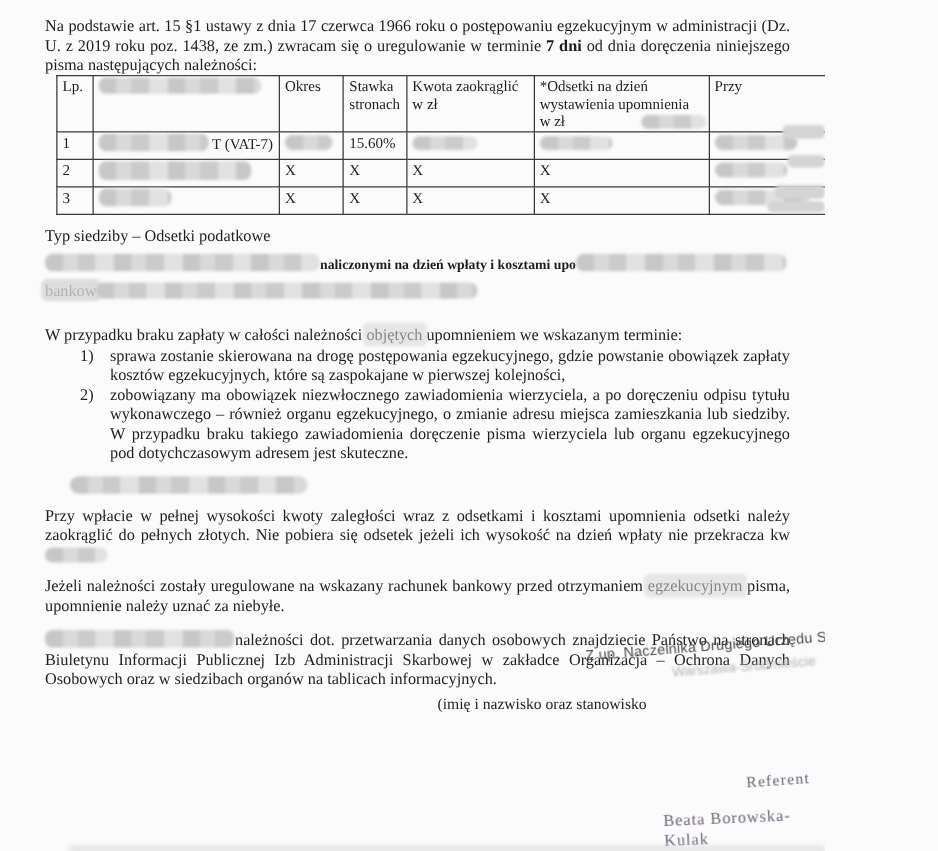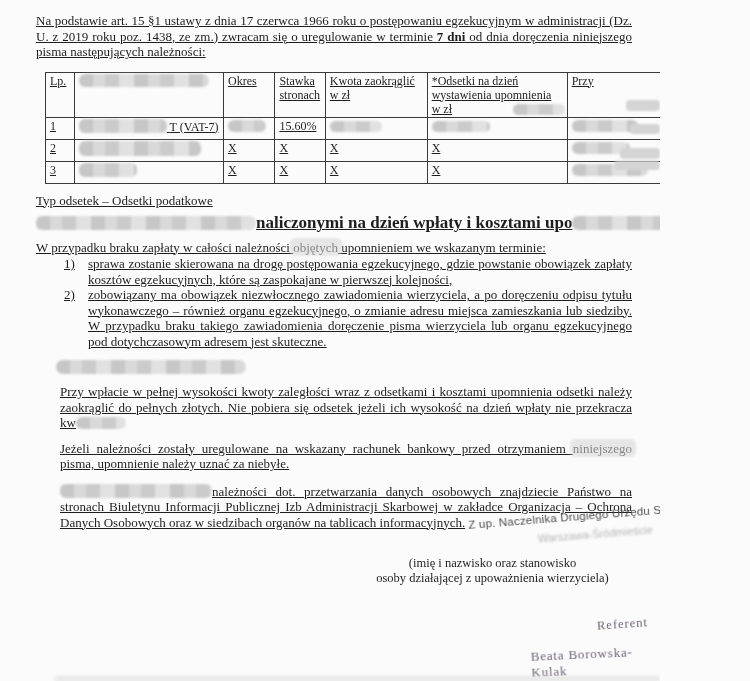--- a/index.html
+++ b/index.html
@@ -1,68 +1,68 @@
 <!DOCTYPE html>
 <html lang="pl"><head>
 <meta charset="utf-8">
 <style>
   html,body{margin:0;padding:0;}
   body{width:750px;height:681px;background:#fbfbfb;}
   .page{position:relative;width:660px;height:681px;overflow:hidden;
         font-family:"Liberation Serif","DejaVu Serif",serif;
-        color:#1e1e1e;font-size:13px;line-height:15.5px;text-decoration:underline;}
+        color:#1e1e1e;font-size:13px;line-height:15.5px;}
   .content{padding:13px 28px 0 36px;}
   p{margin:0;text-align:justify;}
 
   
   .redact{display:inline-block;height:13px;border-radius:6px;
           background:repeating-linear-gradient(90deg,#c7c7c7 0 14px,#d9d9d9 14px 26px,#cbcbcb 26px 40px,#e1e1e1 40px 55px);
           filter:blur(1.1px);vertical-align:-2px;}
   .redact.block{display:block;}
   .smudge{position:relative;display:inline-block;}
   .smudge::after{content:"";position:absolute;left:-3px;right:-4px;top:-2px;bottom:-1px;
           background:#d6d6d6;opacity:.8;border-radius:5px;filter:blur(1.3px);}
   .smudge.light::after{opacity:.55;}
 
   
-  table.claims{border-collapse:collapse;width:675px;margin:12px 0 0 9px;table-layout:fixed;}
+  table.claims{border-collapse:collapse;width:675px;margin:0 0 0 9px;table-layout:fixed;}
   table.claims th,table.claims td{border:1px solid #3a3a3a;font-weight:normal;
           font-size:12px;line-height:14px;padding:1px 4px;vertical-align:top;text-align:left;}
   table.claims th{height:30px;}
   table.claims td{height:19px;}
   .c-lp{width:28px;} .c-name{width:145px;} .c-okres{width:50px;}
   .c-stawka{width:49px;} .c-kwota{width:99px;} .c-odsetki{width:136px;} .c-suma{width:148px;}
   .t-center{text-align:center;} .t-right{text-align:right;padding-right:10px !important;}
   .hdr-odsetki{position:relative;}
   .hdr-odsetki .redact{position:absolute;right:2px;bottom:2px;width:52px;height:11px;}
 
   .footnote{font-size:11.5px;line-height:13.5px;margin-top:3px;text-align:justify;}
   .footnote sup{font-size:8px;}
 
   .typ{margin-top:9px;}
 
   .boldline{margin-top:7px;white-space:nowrap;}
-  .boldline b{font-size:17px;}
+  .boldline b{font-size:11px;}
   .bankline{margin-top:4px;}
 
   .listwrap{margin-top:1px;}
   .list-item{display:flex;margin-top:0;}
   .list-item .num{flex:0 0 24px;margin-left:28px;}
   .list-item .txt{flex:1;text-align:justify;}
 
   .lone-redact{margin:11px 0 0 20px;width:190px;height:14px;border-radius:7px;}
 
-  .para{margin-top:10px;margin-left:24px;}
+  .para{margin-top:10px;}
 
   
   .stamp-block{position:absolute;left:452px;top:508px;width:285px;text-align:center;
           transform:rotate(-4.5deg);font-family:"Liberation Sans","DejaVu Sans",sans-serif;}
   .stamp-l1{font-size:11.5px;color:#4e4e4e;letter-spacing:.2px;filter:blur(.3px);}
   .stamp-l2{font-size:11px;color:#b3b3b3;margin-top:3px;filter:blur(.8px);}
-  .caption-block{position:absolute;right:25px;top:556px;width:285px;text-align:center;
+  .caption-block{position:absolute;right:25px;top:556px;width:285px;text-align:left;
           font-size:12.5px;line-height:15px;}
   .referent{position:absolute;left:597px;top:617px;transform:rotate(-4deg);
           font-size:12.5px;letter-spacing:1px;color:#6e6478;filter:blur(.4px);}
   .name-stamp{position:absolute;left:531px;top:646px;transform:rotate(-2.5deg);
           font-size:13px;letter-spacing:.8px;color:#6e6478;filter:blur(.5px);}
   .sig-svg{position:absolute;left:638px;top:596px;}
 
   .edge-patch{position:absolute;border-radius:4px;filter:blur(1.3px);background:#d4d4d4;}
   .bottom-smudge{position:absolute;left:55px;right:0;bottom:0;height:4px;background:#dedede;filter:blur(2px);}
 </style>
@@ -118,56 +118,56 @@
         <td class="t-center">X</td>
         <td class="t-center">X</td>
         <td class="t-right">X</td>
         <td class="t-center">X</td>
         <td class="t-right"><span class="redact" style="width:76px;height:12px;"></span></td>
       </tr>
     </tbody>
       </table>
 
 
-    <p class="typ">Typ odsetek – Odsetki podatkowe</p>
+    <p class="typ">Typ siedziby – Odsetki podatkowe</p>
 
     <p class="boldline"><span class="redact" style="width:220px;height:14px;"></span><b>naliczonymi na dzień wpłaty i kosztami upo</b><span class="redact" style="width:168px;height:14px;"></span></p>
 
+    <p class="bankline"><span class="smudge">bankow</span><span class="redact" style="width:305px;height:13px;"></span></p>
 
-    <p style="margin-top:8px;"><span>W przypadku braku zapłaty w całości należności </span><span class="smudge light">objętych</span><span> upomnieniem we wskazanym terminie:</span></p>
+    <p style="margin-top:20px;"><span>W przypadku braku zapłaty w całości należności </span><span class="smudge light">objętych</span><span> upomnieniem we wskazanym terminie:</span></p>
 
     <div class="listwrap">
       <div class="list-item">
         <span class="num">1)</span>
         <span class="txt">sprawa zostanie skierowana na drogę postępowania egzekucyjnego, gdzie powstanie obowiązek zapłaty kosztów egzekucyjnych, które są zaspokajane w pierwszej kolejności,</span>
       </div>
       <div class="list-item">
         <span class="num">2)</span>
         <span class="txt">zobowiązany ma obowiązek niezwłocznego zawiadomienia wierzyciela, a po doręczeniu odpisu tytułu wykonawczego – również organu egzekucyjnego, o zmianie adresu miejsca zamieszkania lub siedziby. W przypadku braku takiego zawiadomienia doręczenie pisma wierzyciela lub organu egzekucyjnego pod dotychczasowym adresem jest skuteczne.</span>
       </div>
     </div>
 
     <div class="redact block lone-redact"></div>
 
     <p class="para"><span>Przy wpłacie w pełnej wysokości kwoty zaległości wraz z odsetkami i kosztami upomnienia odsetki należy zaokrąglić do pełnych złotych. Nie pobiera się odsetek jeżeli ich wysokość na dzień wpłaty nie przekracza kw</span><span class="redact" style="width:50px;height:12px;"></span></p>
 
-    <p class="para"><span>Jeżeli należności zostały uregulowane na wskazany rachunek bankowy przed otrzymaniem </span><span class="smudge light">niniejszego</span><span> pisma, upomnienie należy uznać za niebyłe.</span></p>
+    <p class="para"><span>Jeżeli należności zostały uregulowane na wskazany rachunek bankowy przed otrzymaniem </span><span class="smudge light">egzekucyjnym</span><span> pisma, upomnienie należy uznać za niebyłe.</span></p>
 
     <p class="para" style="margin-top:12px;"><span class="redact" style="width:152px;height:14px;"></span><span>należności dot. przetwarzania danych osobowych znajdziecie Państwo na stronach Biuletynu Informacji Publicznej Izb Administracji Skarbowej w zakładce Organizacja – Ochrona Danych Osobowych oraz w siedzibach organów na tablicach informacyjnych.</span></p>
 
   </div>
 
   <div class="stamp-block">
     <div class="stamp-l1">Z up. Naczelnika Drugiego Urzędu Skarbowego</div>
     <div class="stamp-l2">Warszawa-Śródmieście</div>
   </div>
 
   <div class="caption-block">
     <div>(imię i nazwisko oraz stanowisko</div>
-    <div>osoby działającej z upoważnienia wierzyciela)</div>
   </div>
 
   <div class="referent">Referent</div>
   <div class="name-stamp">Beata Borowska-Kulak</div>
 
   <svg class="sig-svg" width="72" height="78" viewBox="0 0 72 78">
     <path d="M38 3 C 33 20, 41 32, 34 46 C 29 58, 31 68, 26 76" stroke="#5a5266" stroke-width="2" fill="none" opacity="0.85"></path>
     <path d="M44 9 C 55 13, 58 27, 47 32 C 38 36, 37 22, 48 21 C 57 21, 55 36, 49 45" stroke="#5a5266" stroke-width="1.8" fill="none" opacity="0.8"></path>
   </svg>
 

